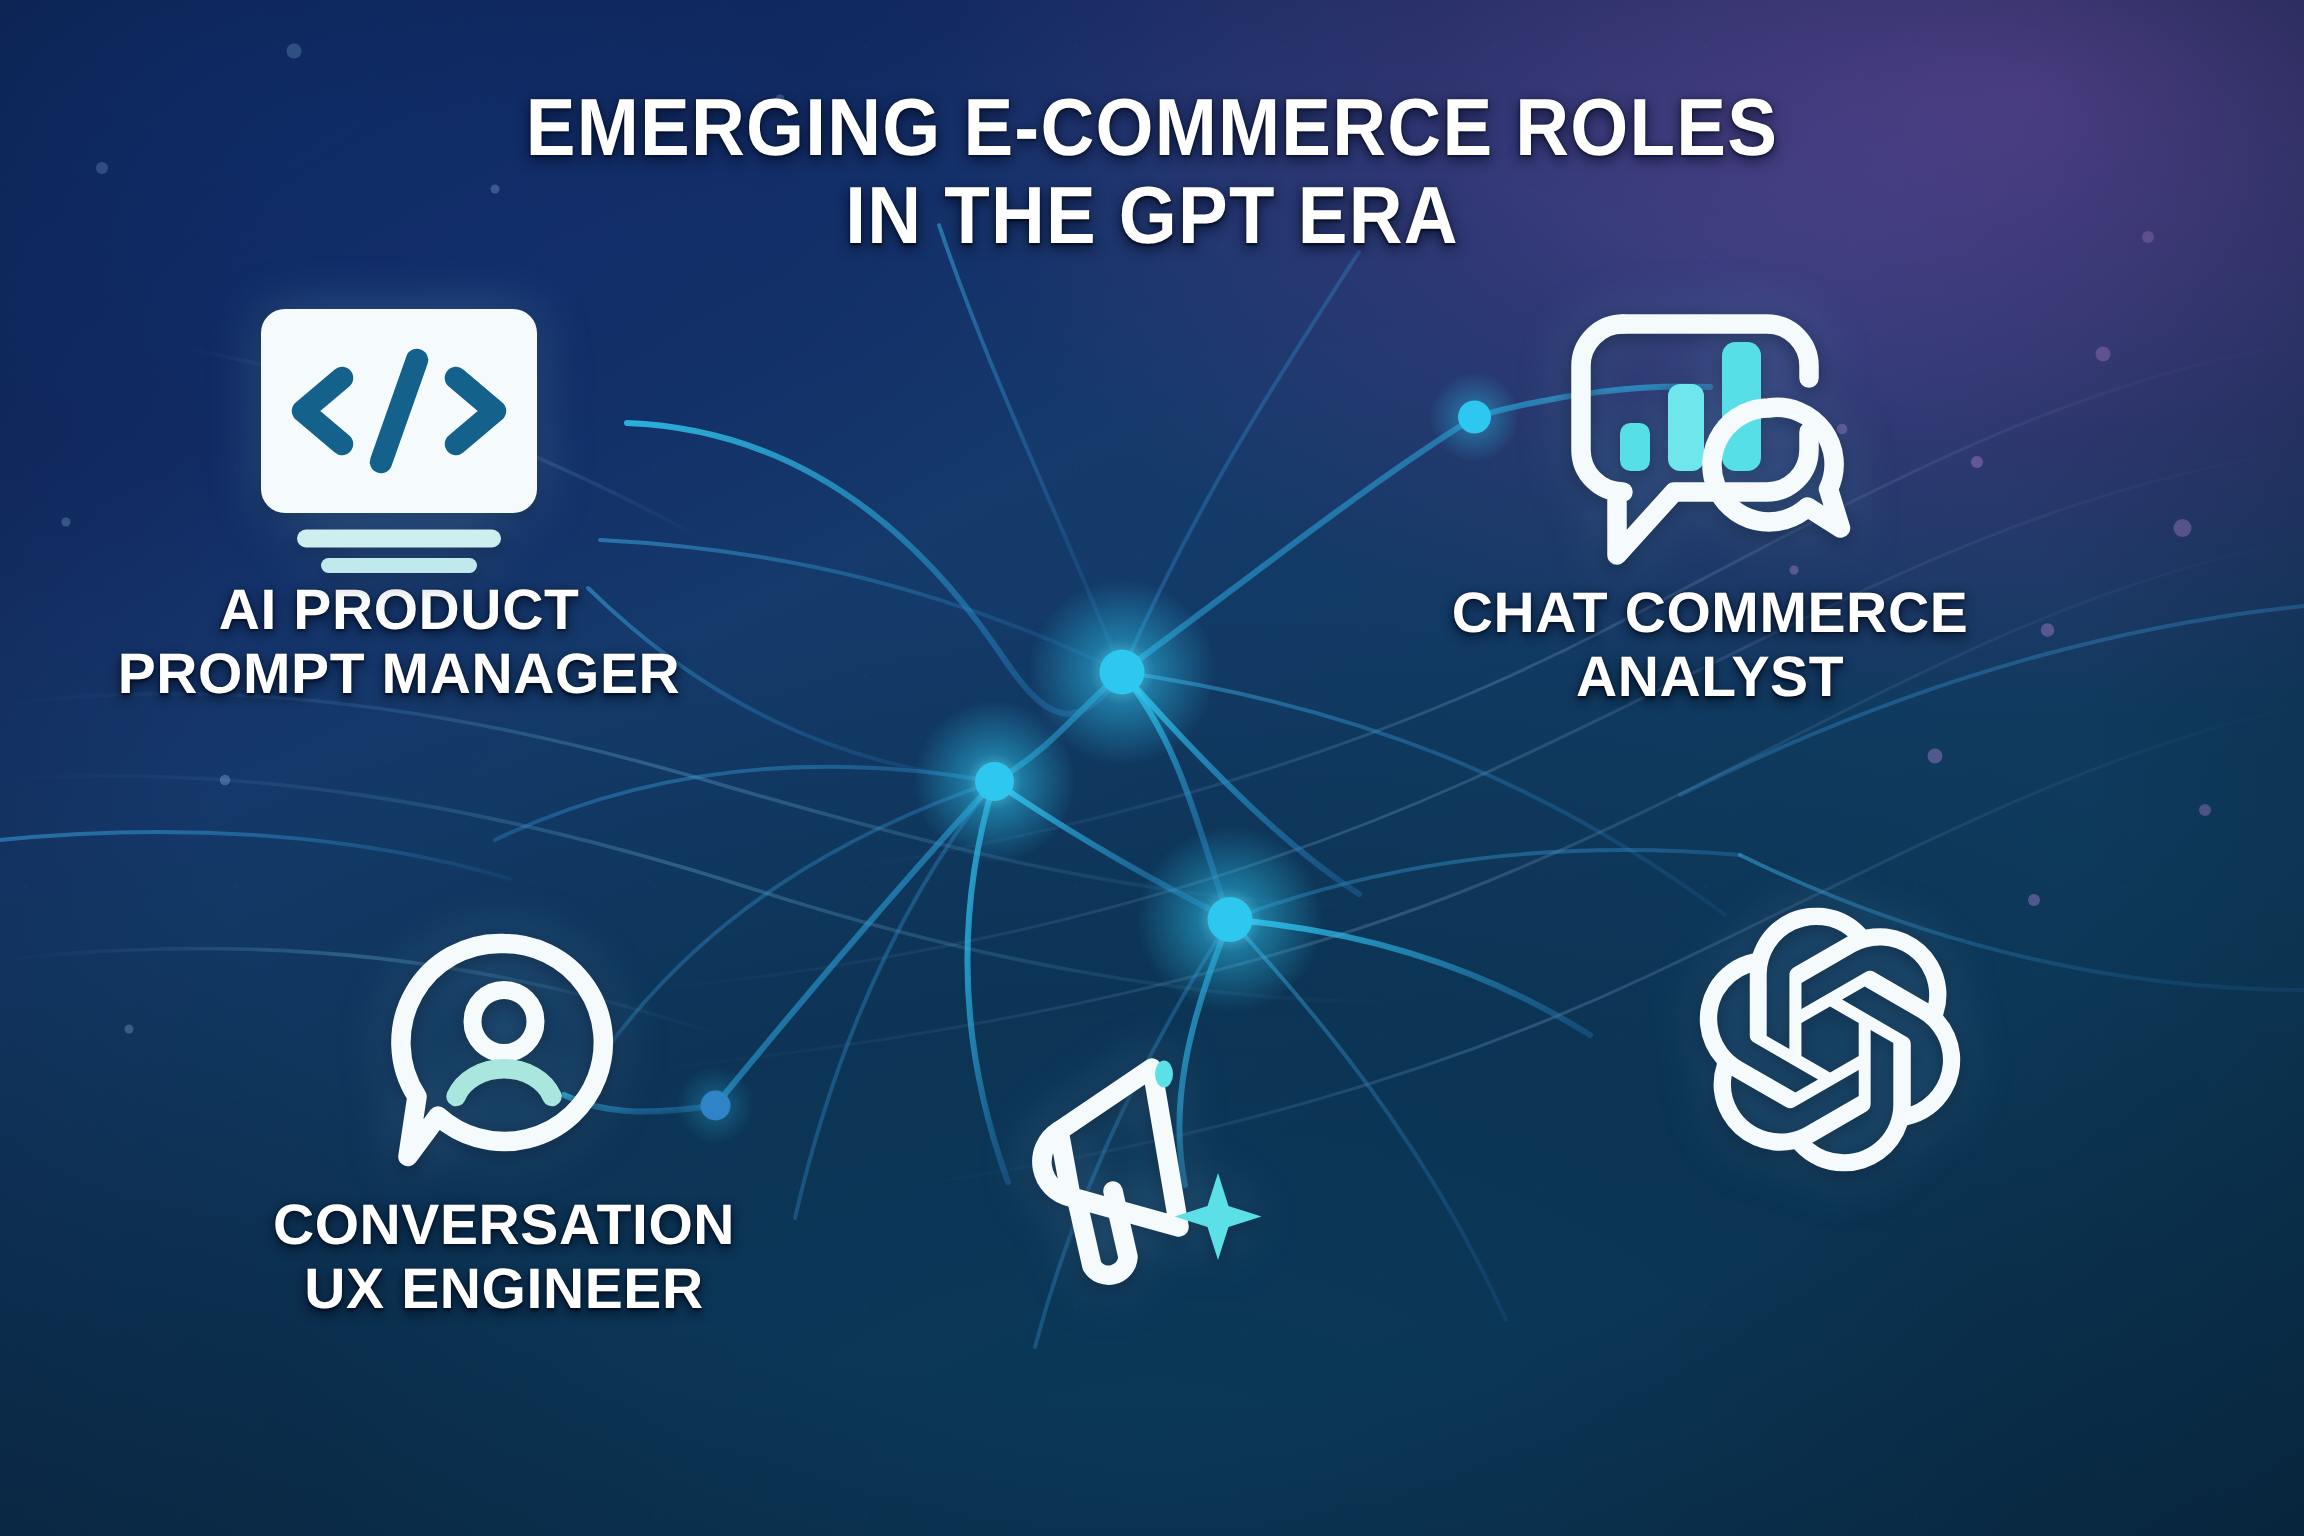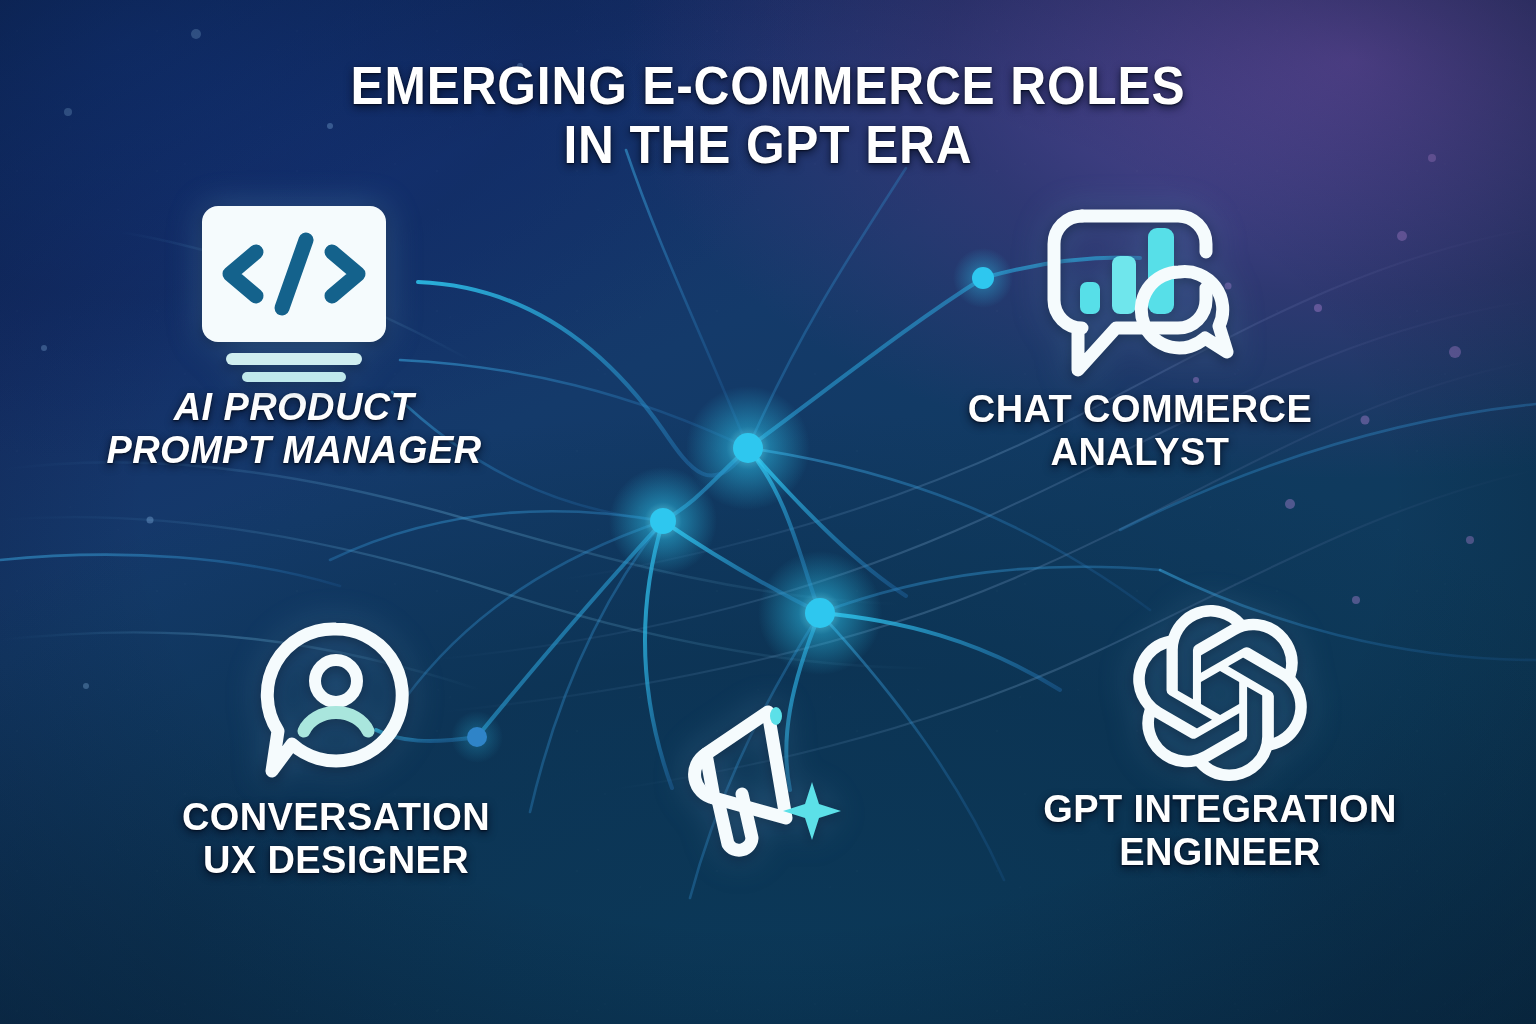--- a/index.html
+++ b/index.html
@@ -83,21 +83,21 @@
   .role .role-label {
     color: #ffffff;
     font-weight: 700;
     font-size: 38px;
     line-height: 1.12;
     letter-spacing: .4px;
     text-shadow: 0 3px 8px rgba(3,10,28,.8), 0 1px 2px rgba(3,10,28,.9);
     white-space: pre-line;
   }
 
-  .role-ai-product-prompt-manager { left: 64px;   top: 196px; font-style: italic; }
+  .role-ai-product-prompt-manager { left: 36px;   top: 196px; }
   .role-chat-commerce-analyst     { left: 910px;  top: 198px; }
   .role-conversation-ux-designer  { left: 106px;  top: 606px; }
   .role-ai-marketing-strategist   { left: 520px;  top: 688px; }
   .role-gpt-integration-engineer  { left: 990px;  top: 598px; }
 
   .glow-soft { filter: drop-shadow(0 0 16px rgba(120,200,255,.30)) drop-shadow(0 3px 6px rgba(2,10,26,.55)); }
 </style>
 </head>
 <body>
 
@@ -262,21 +262,21 @@
 
   <div class="role role-conversation-ux-designer">
     <div class="icon-wrap">
       <svg class="glow-soft" width="160" height="164" viewBox="0 0 160 164">
         <path d="M80,10 a66,66 0 1 1 -44,115 L16,152 l6,-40 A66,66 0 0 1 80,10 z" fill="none" stroke="#f5fbfd" stroke-width="13" stroke-linejoin="round"></path>
         <circle cx="80" cy="62" r="21" fill="none" stroke="#f5fbfd" stroke-width="12"></circle>
         <path d="M48,112 a34,28 0 0 1 64,0" fill="none" stroke="#a9e6dd" stroke-width="13" stroke-linecap="round"></path>
       </svg>
     </div>
     <div class="role-label">CONVERSATION
-UX DESIGNER</div>
+UX ENGINEER</div>
   </div>
 
   <div class="role role-ai-marketing-strategist">
     <div class="icon-wrap">
       <svg class="glow-soft" width="200" height="170" viewBox="0 0 200 170">
         <g fill="none" stroke="#f5fbfd" stroke-width="13" stroke-linecap="round" stroke-linejoin="round">
           <path d="M56,56 L118,14 L136,120 L64,100 z"></path>
           <path d="M56,56 a24,24 0 0 0 8,44"></path>
           <path d="M68,102 L78,146 a13,13 0 0 0 24,-6 L92,96"></path>
         </g>
@@ -285,18 +285,16 @@
       </svg>
     </div>
   </div>
 
   <div class="role role-gpt-integration-engineer">
     <div class="icon-wrap">
       <svg class="glow-soft" width="176" height="176" viewBox="0 0 24 24">
         <path fill="#f5fbfd" d="M22.282 9.821a5.985 5.985 0 0 0-.516-4.91 6.046 6.046 0 0 0-6.51-2.9A6.065 6.065 0 0 0 4.981 4.18a5.985 5.985 0 0 0-3.998 2.9 6.046 6.046 0 0 0 .743 7.097 5.98 5.98 0 0 0 .51 4.911 6.051 6.051 0 0 0 6.515 2.9A5.985 5.985 0 0 0 13.26 24a6.056 6.056 0 0 0 5.772-4.206 5.99 5.99 0 0 0 3.997-2.9 6.056 6.056 0 0 0-.747-7.073zM13.26 22.43a4.476 4.476 0 0 1-2.876-1.04l.141-.081 4.779-2.758a.795.795 0 0 0 .392-.681v-6.737l2.02 1.168a.071.071 0 0 1 .038.052v5.583a4.504 4.504 0 0 1-4.494 4.494zM3.6 18.304a4.47 4.47 0 0 1-.535-3.014l.142.085 4.783 2.759a.771.771 0 0 0 .78 0l5.843-3.369v2.332a.08.08 0 0 1-.033.062L9.74 19.95a4.5 4.5 0 0 1-6.14-1.646zM2.34 7.896a4.485 4.485 0 0 1 2.366-1.973V11.6a.766.766 0 0 0 .388.676l5.815 3.355-2.02 1.168a.076.076 0 0 1-.071 0l-4.83-2.786A4.504 4.504 0 0 1 2.34 7.872zm16.597 3.855l-5.833-3.387L15.119 7.2a.076.076 0 0 1 .071 0l4.83 2.791a4.494 4.494 0 0 1-.676 8.105v-5.678a.79.79 0 0 0-.407-.667zm2.01-3.023l-.141-.085-4.774-2.782a.776.776 0 0 0-.785 0L9.409 9.23V6.897a.066.066 0 0 1 .028-.061l4.83-2.787a4.5 4.5 0 0 1 6.68 4.66zM8.305 12.863l-2.02-1.164a.08.08 0 0 1-.038-.057V6.075a4.5 4.5 0 0 1 7.375-3.453l-.142.08L8.704 5.46a.795.795 0 0 0-.393.681zm1.097-2.365l2.602-1.5 2.607 1.5v2.999l-2.597 1.5-2.607-1.5z"></path>
       </svg>
     </div>
-    <div class="role-label">GPT INTEGRATION
-ENGINEER</div>
   </div>
 
   <div class="bg-layer vignette"></div>
 </div>
 
 </body></html>

